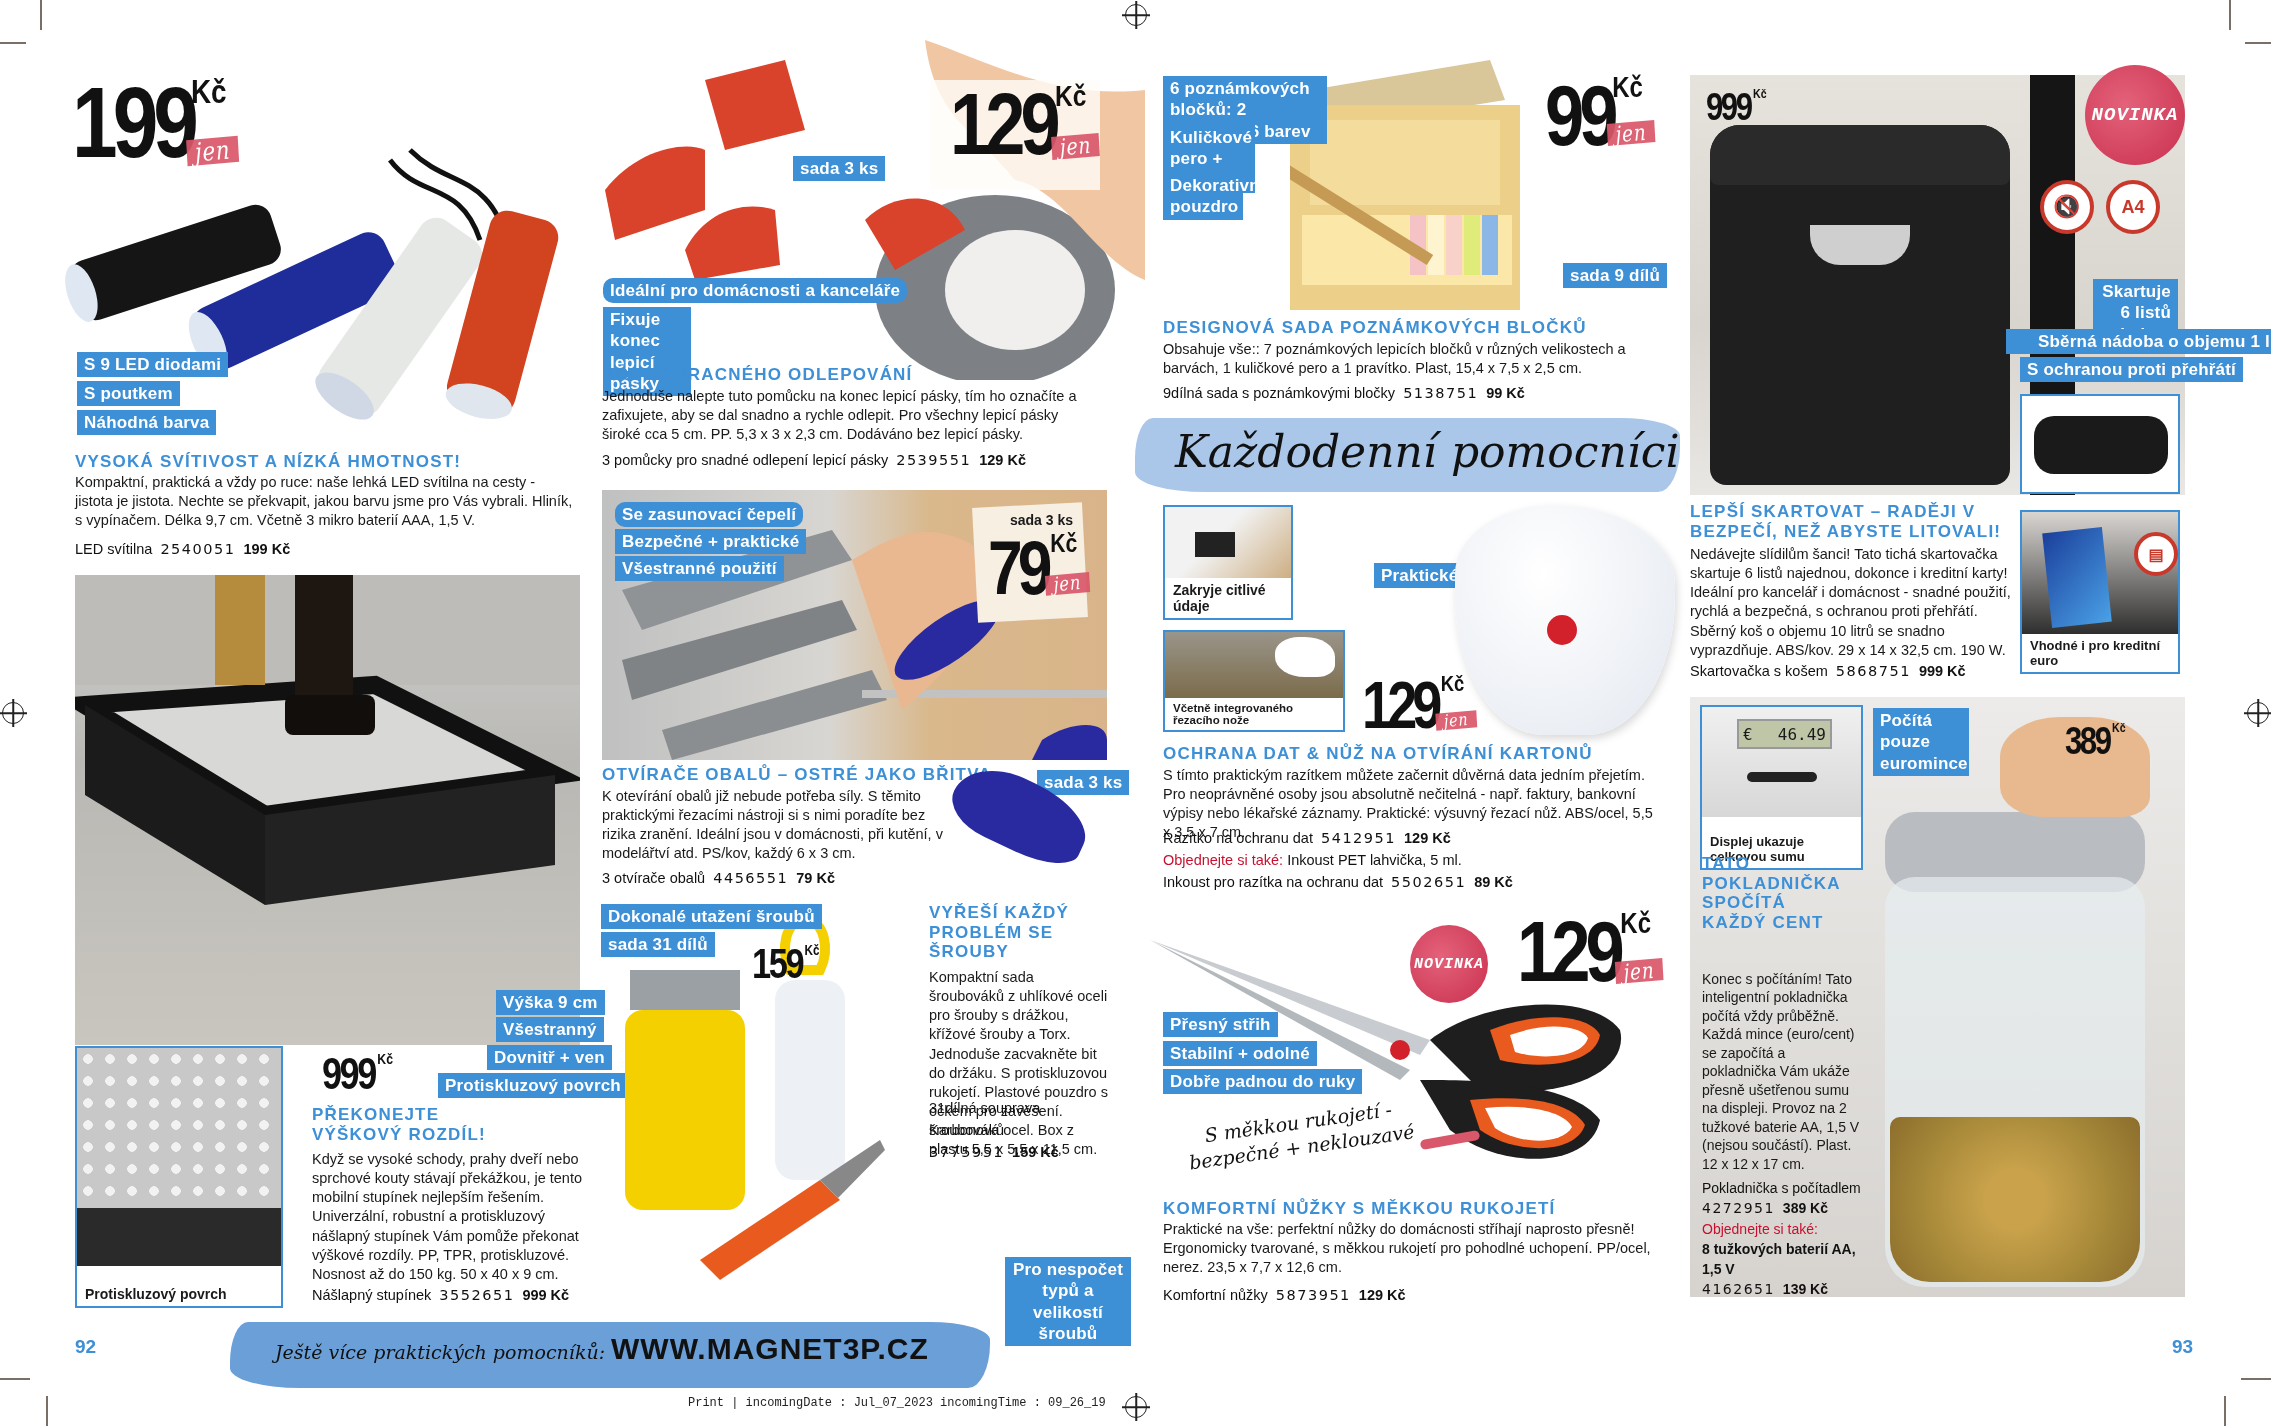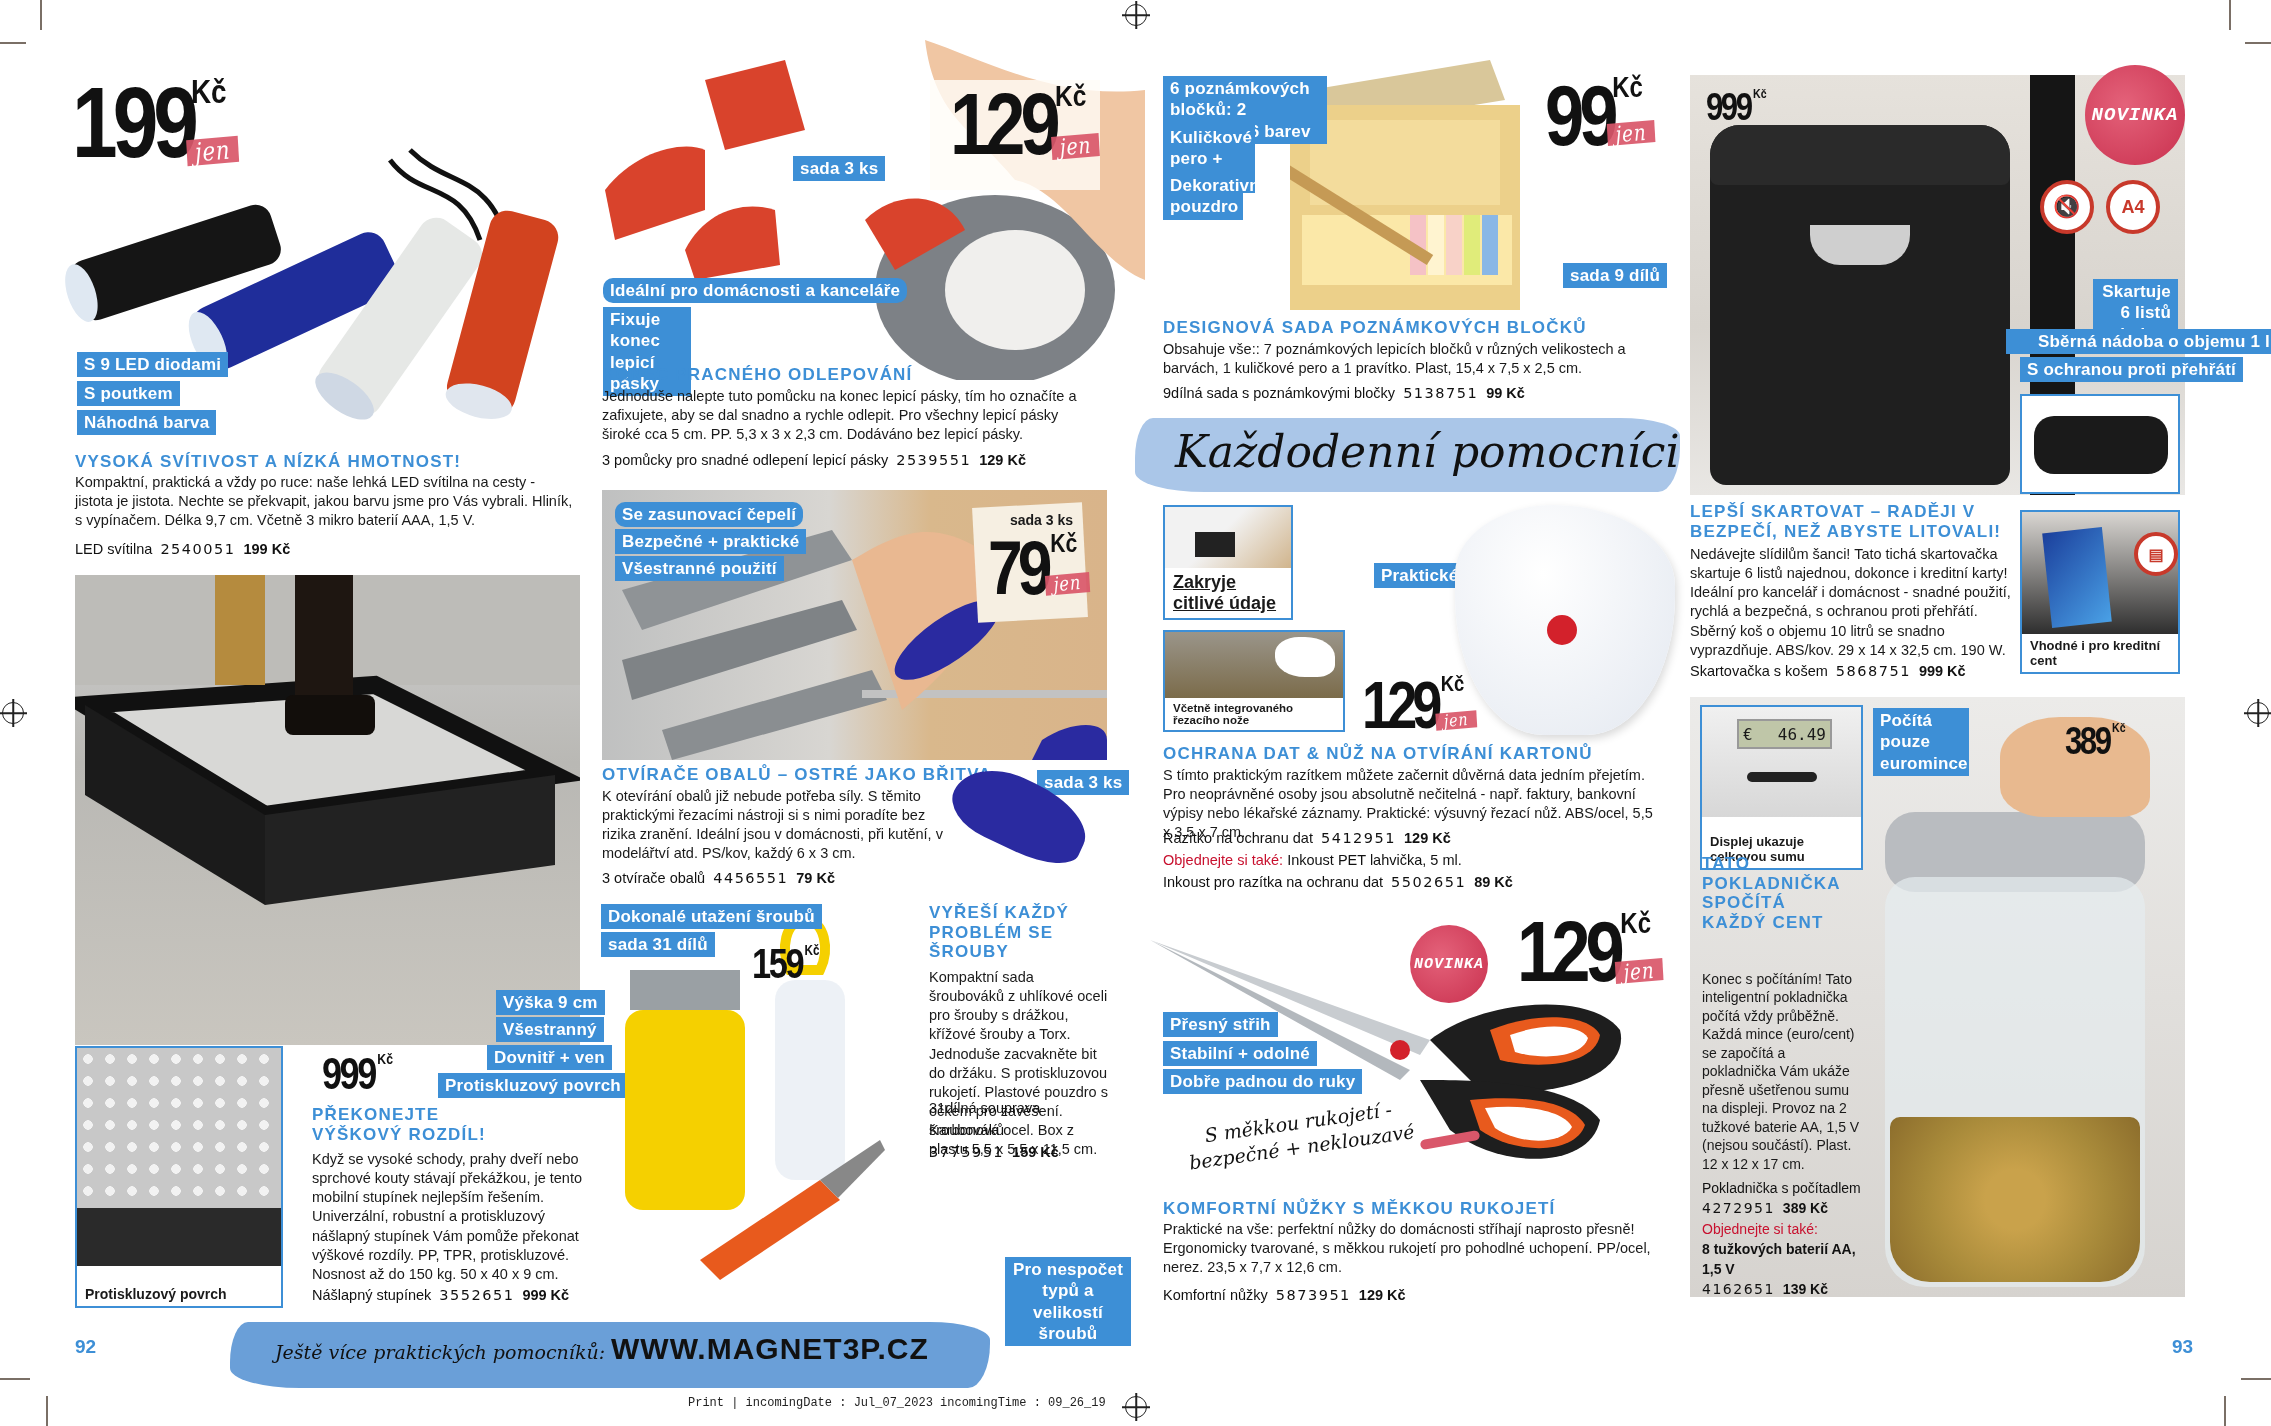--- a/index.html
+++ b/index.html
@@ -241,21 +241,21 @@
   </div>
 </section>
 
 <div class="brush" style="left:1135px;top:418px;width:545px;height:74px;background:#aac6e8;"></div>
 <div class="script" style="position:absolute;left:1175px;top:426px;font-size:44px;color:#111;white-space:nowrap;">Každodenní pomocníci</div>
 
 <section>
   <div class="inset" style="left:1163px;top:505px;width:130px;height:115px;">
     <div style="position:absolute;left:0;top:0;right:0;height:80px;background:linear-gradient(135deg,#f2f2f2 40%,#caa97a 100%);"></div>
     <div style="position:absolute;left:30px;top:25px;width:40px;height:25px;background:#222;"></div>
-    <div class="cap" style="font-size:18px;text-decoration:underline;">Zakryje citlivé údaje</div>
+    <div class="cap" style="font-size:14px;">Zakryje citlivé údaje</div>
   </div>
   <div class="inset" style="left:1163px;top:630px;width:182px;height:102px;">
     <div style="position:absolute;left:0;top:0;right:0;height:68px;background:linear-gradient(180deg,#9a958a,#7a6a48);"></div>
     <div style="position:absolute;left:110px;top:5px;width:60px;height:40px;background:#fff;border-radius:40% 50% 30% 50%;"></div>
     <div class="cap" style="font-size:11.5px;">Včetně integrovaného řezacího nože</div>
   </div>
   <div class="tag" style="left:1374px;top:563px;">Praktické</div>
   <div style="position:absolute;left:1455px;top:505px;width:220px;height:230px;background:radial-gradient(ellipse at 40% 30%,#ffffff,#e3e8f0);border-radius:45% 55% 40% 40%/30% 35% 60% 60%;box-shadow:2px 4px 8px rgba(0,0,0,.15);">
     <div style="position:absolute;left:92px;top:110px;width:30px;height:30px;border-radius:50%;background:#d3212b;"></div>
   </div>
@@ -326,21 +326,21 @@
   <div class="tag multi" style="left:2093px;top:279px;width:85px;text-align:right;">Skartuje 6 listů najednou</div>
   <div class="tag" style="left:2006px;top:329px;padding-left:32px;">Sběrná nádoba o objemu 1 l</div>
   <div class="tag" style="left:2020px;top:357px;">S ochranou proti přehřátí</div>
   <div class="inset" style="left:2020px;top:394px;width:160px;height:100px;">
     <div style="position:absolute;left:12px;top:20px;width:134px;height:58px;background:#1a1a1a;border-radius:20px;"></div>
   </div>
   <div class="inset" style="left:2020px;top:510px;width:160px;height:164px;">
     <div style="position:absolute;left:0;top:0;right:0;height:125px;background:linear-gradient(180deg,#d9d6d2,#2a2a2a);"></div>
     <div style="position:absolute;left:25px;top:18px;width:60px;height:95px;background:linear-gradient(135deg,#1b3f9c,#4aa1e6);transform:rotate(-6deg);"></div>
     <div class="icon-circle" style="left:112px;top:20px;width:44px;height:44px;font-size:16px;">▤</div>
-    <div class="cap" style="font-size:13px;">Vhodné i pro kreditní cent</div>
+    <div class="cap" style="font-size:13px;">Vhodné i pro kreditní euro</div>
   </div>
   <div class="heading" style="left:1690px;top:502px;width:320px;">Lepší skartovat – raději v bezpečí, než abyste litovali!</div>
   <div class="body-text" style="left:1690px;top:545px;width:330px;">Nedávejte slídilům šanci! Tato tichá skartovačka skartuje 6 listů najednou, dokonce i kreditní karty! Ideální pro kancelář i domácnost - snadné použití, rychlá a bezpečná, s ochranou proti přehřátí. Sběrný koš o objemu 10 litrů se snadno vyprazdňuje. ABS/kov. 29 x 14 x 32,5 cm. 190 W.</div>
   <div class="order-line" style="left:1690px;top:663px;">
     <span>Skartovačka s košem</span><span class="code">5868751</span><span class="price">999 Kč</span>
   </div>
 </section>
 
 <section>
   <div class="photo" style="left:1690px;top:697px;width:495px;height:600px;background:linear-gradient(180deg,#ecebe9,#d6d3cf);">

